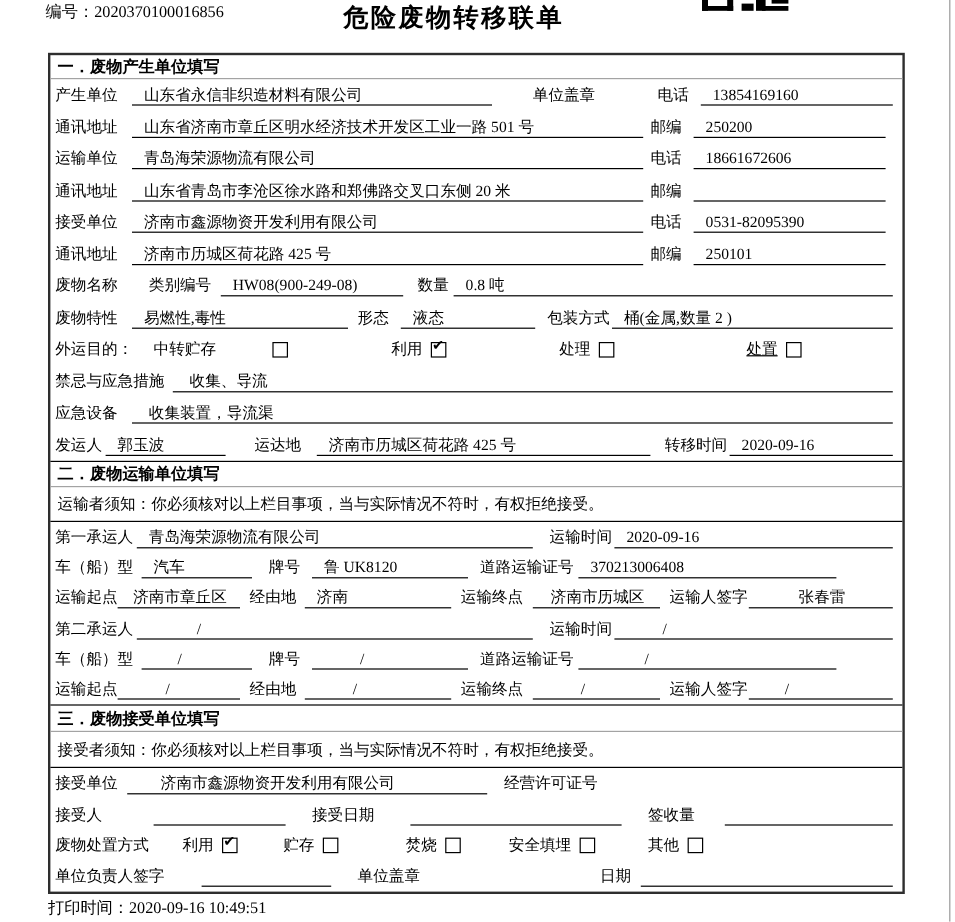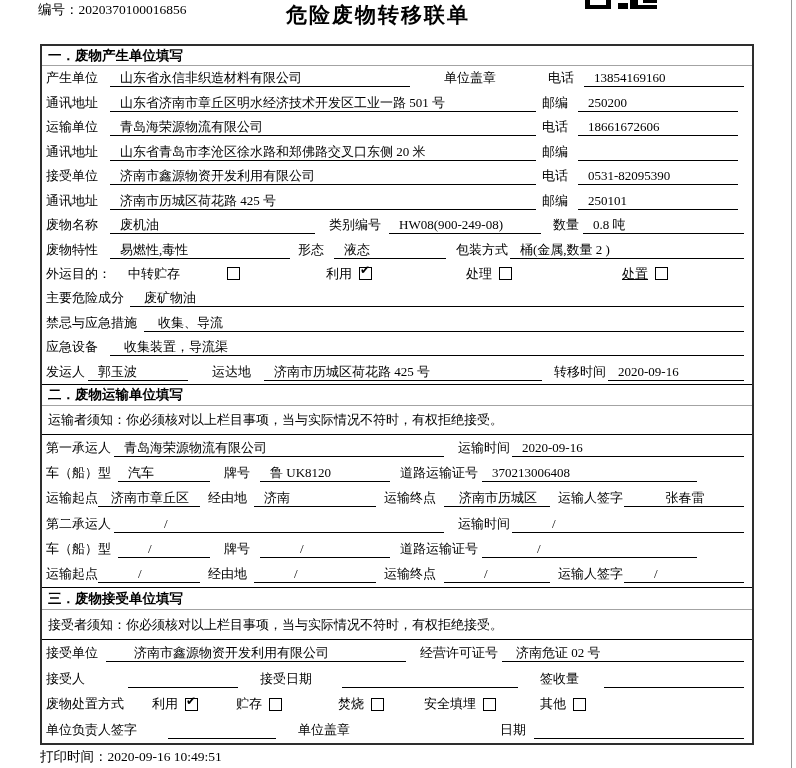--- a/index.html
+++ b/index.html
@@ -121,21 +121,20 @@
 
     <div class="row">
       <span class="lbl w64">通讯地址</span>
       <span class="val w426">济南市历城区荷花路 425 号</span>
       <span class="lbl w36 ml6">邮编</span>
       <span class="val w160">250101</span>
     </div>
 
     <div class="row">
       <span class="lbl w64">废物名称</span>
-      <span class="val w205">废机油</span>
       <span class="lbl w54 ml14">类别编号</span>
       <span class="val w152 ml6">HW08(900-249-08)</span>
       <span class="lbl w30 ml12">数量</span>
       <span class="val fill">0.8 吨</span>
     </div>
 
     <div class="row">
       <span class="lbl w64">废物特性</span>
       <span class="val w180">易燃性,毒性</span>
       <span class="lbl w28 ml8">形态</span>
@@ -157,24 +156,20 @@
       <span class="opt ml94">
         <span class="lbl">处理</span>
         <span class="cb"></span>
       </span>
       <span class="opt ml142">
         <span class="lbl">处置</span>
         <span class="cb"></span>
       </span>
     </div>
 
-    <div class="row">
-      <span class="lbl w84">主要危险成分</span>
-      <span class="val fill pl14">废矿物油</span>
-    </div>
 
     <div class="row">
       <span class="lbl w98">禁忌与应急措施</span>
       <span class="val fill pl14">收集、导流</span>
     </div>
 
     <div class="row">
       <span class="lbl w64">应急设备</span>
       <span class="val fill pl14">收集装置，导流渠</span>
     </div>
@@ -249,21 +244,20 @@
   </div>
 
   <div class="sec-header hh3 bt">三．废物接受单位填写</div>
   <div class="notice n3">接受者须知：你必须核对以上栏目事项，当与实际情况不符时，有权拒绝接受。</div>
   <div class="rows rows3">
 
     <div class="row">
       <span class="lbl w60">接受单位</span>
       <span class="val w300 pl28">济南市鑫源物资开发利用有限公司</span>
       <span class="lbl w82 ml14">经营许可证号</span>
-      <span class="val fill pl14">济南危证 02 号</span>
     </div>
 
     <div class="row">
       <span class="lbl w46">接受人</span>
       <span class="val w110 ml36"></span>
       <span class="lbl w54 ml22">接受日期</span>
       <span class="val w176 ml28"></span>
       <span class="lbl w42 ml22">签收量</span>
       <span class="val fill ml22"></span>
     </div>

